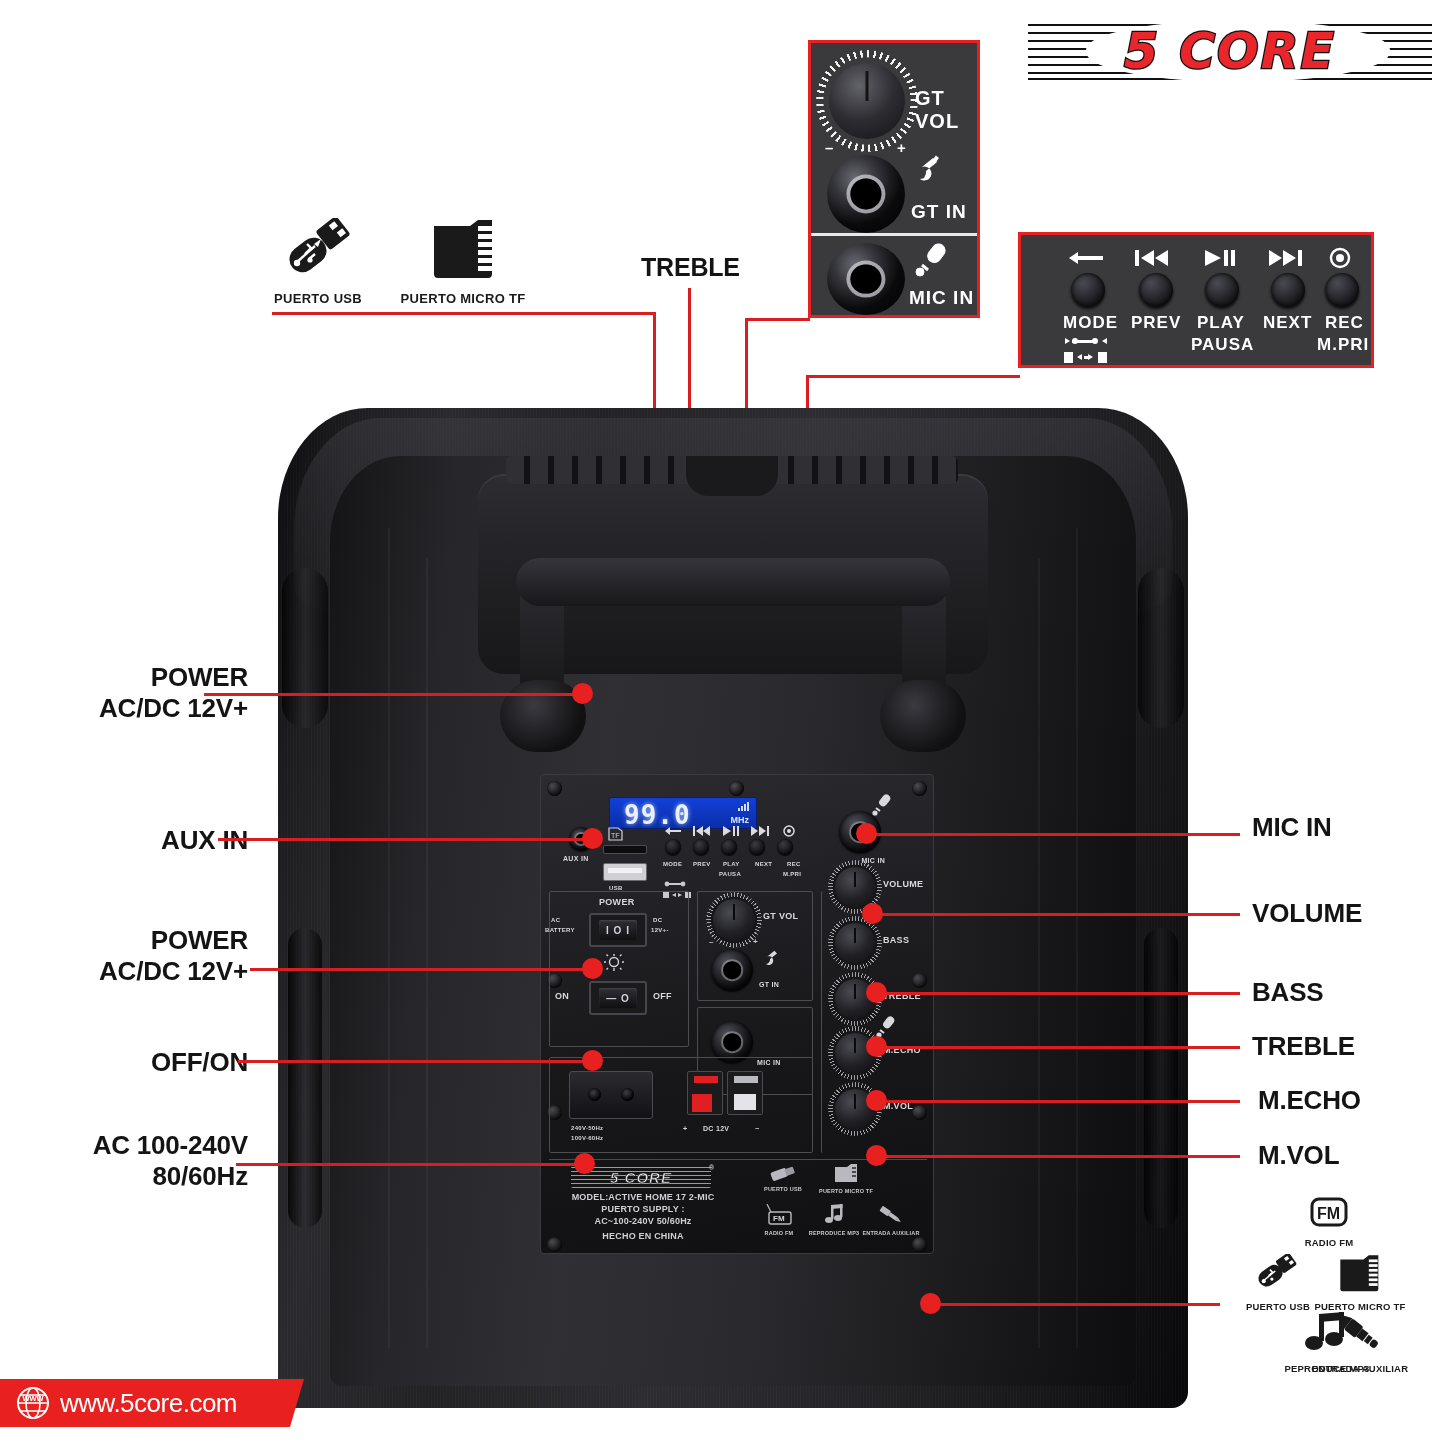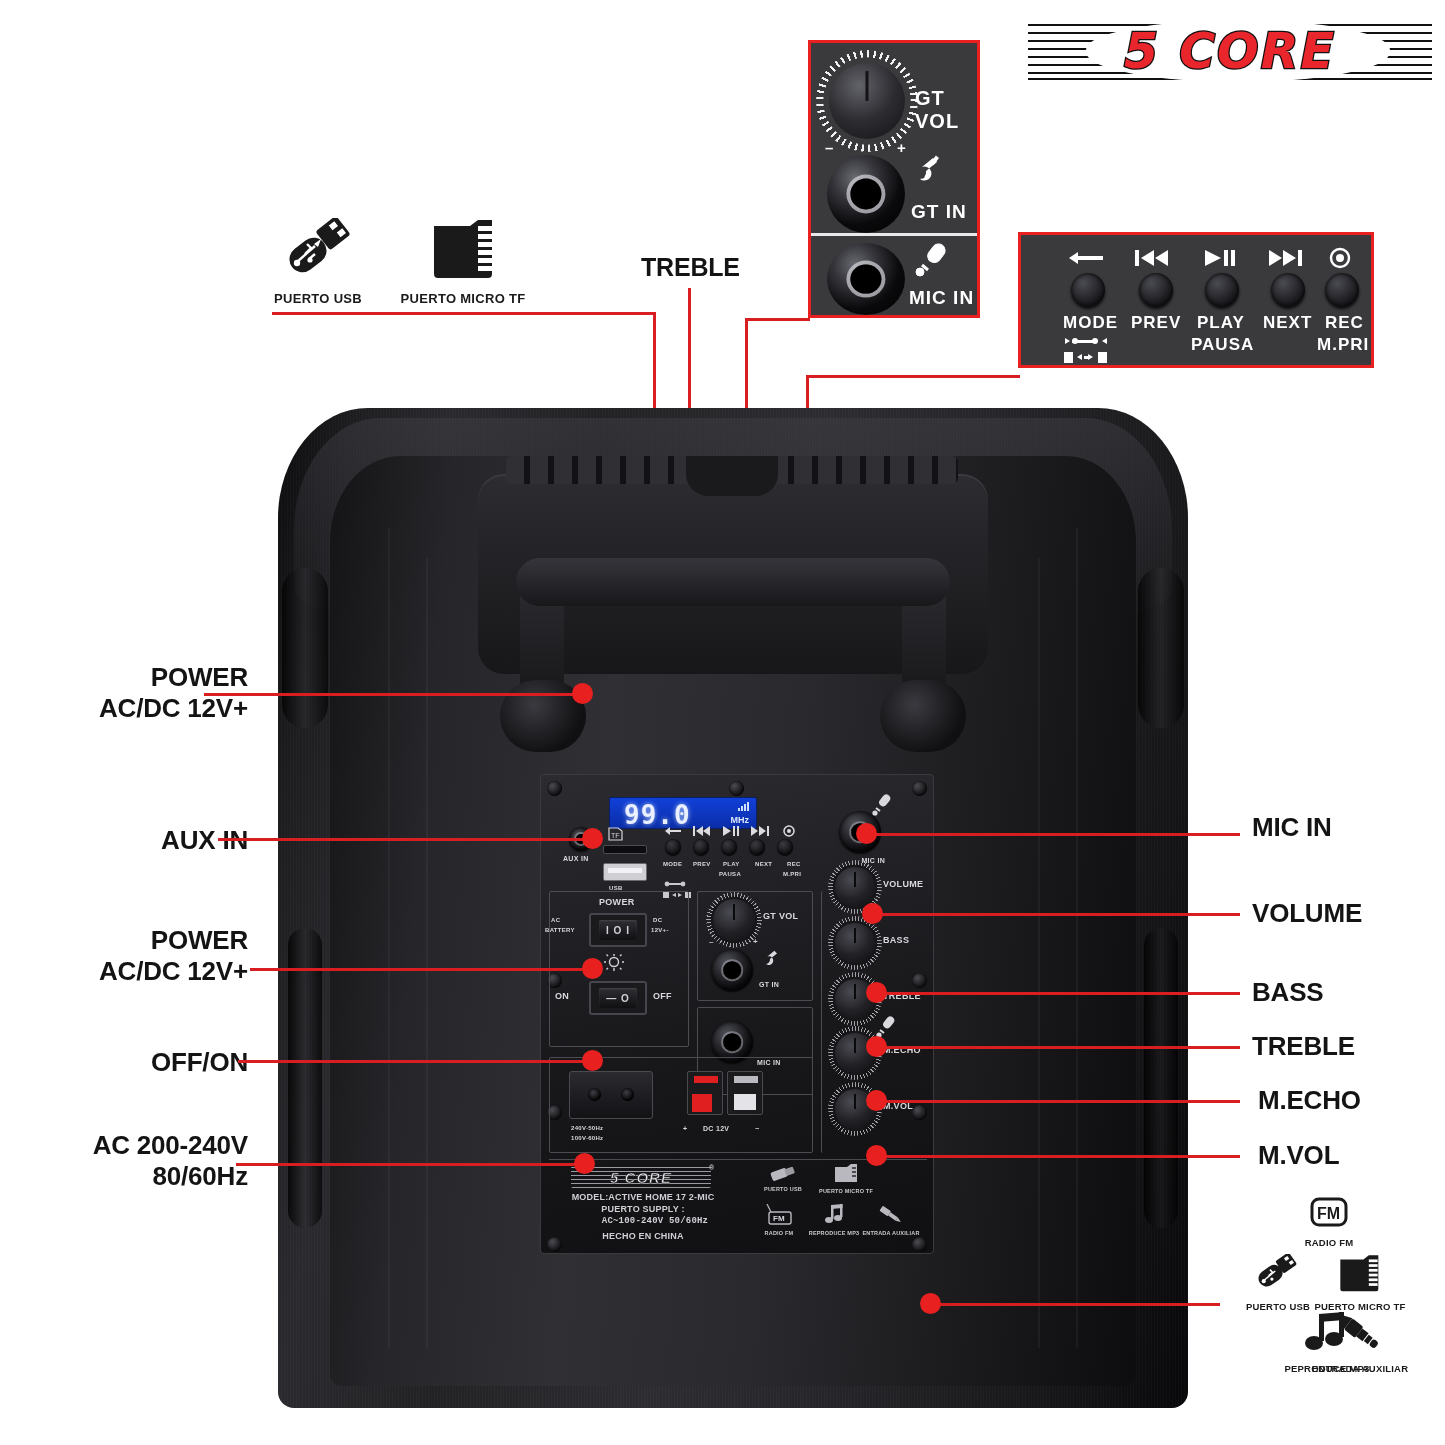--- a/index.html
+++ b/index.html
@@ -678,21 +678,21 @@
       <div class="knob" style="left:294px; top:314px; width:40px; height:40px;"></div>
       <div class="plab" style="left:342px; top:326px;">M.VOL</div>
 
       <div class="plabel">
         <div class="mini-logo">
           <span>5 CORE</span>
         </div>
         <div class="ptxt" style="left:160px; top:4px; font-size:7px;">®</div>
         <div class="ptxt" style="left:6px; top:32px; width:176px;">MODEL:ACTIVE HOME 17 2-MIC</div>
         <div class="ptxt" style="left:6px; top:44px; width:176px;">PUERTO  SUPPLY :</div>
-        <div class="ptxt" style="left:18px; top:56px; width:176px;font-family:Liberation Mono, monospace;">AC~100-240V 50/60Hz</div>
+        <div class="ptxt" style="left:6px; top:56px; width:176px;">AC~100-240V 50/60Hz</div>
         <div class="ptxt" style="left:6px; top:71px; width:176px;">HECHO EN CHINA</div>
 
         <div class="picon-cell" style="left:208px; top:6px; width:52px;">
           <svg width="26" height="16" viewBox="0 0 26 16">
             <rect x="1" y="4" width="16" height="9" rx="2" fill="#b8b8be" transform="rotate(-20 9 8)"></rect>
             <rect x="15" y="2" width="9" height="7" rx="1.5" fill="#9a9aa0" transform="rotate(-20 19 5)"></rect>
           </svg>
           <div class="cap">PUERTO USB</div>
         </div>
         <div class="picon-cell" style="left:266px; top:4px; width:62px;">
@@ -756,21 +756,21 @@
     <div>AC/DC 12V+</div>
   </div>
   <div class="ln h" style="left:250px; top:968px; width:344px;"></div>
   <div class="dot" style="left:582px; top:958px;"></div>
 
   <div class="cal l" style="left:56px; top:1047px; width:192px; font-size:26px;">OFF/ON</div>
   <div class="ln h" style="left:238px; top:1060px; width:356px;"></div>
   <div class="dot" style="left:582px; top:1050px;"></div>
 
   <div class="cal l" style="left:26px; top:1130px; width:222px; font-size:26px;">
-    <div>AC 200-240V</div>
+    <div>AC 100-240V</div>
     <div>80/60Hz</div>
   </div>
   <div class="ln h" style="left:236px; top:1163px; width:350px;"></div>
   <div class="dot" style="left:574px; top:1153px;"></div>
 
   <div class="ln h" style="left:866px; top:833px; width:374px;"></div>
   <div class="dot" style="left:856px; top:823px;"></div>
   <div class="cal r" style="left:1252px; top:812px; font-size:26px;">MIC IN</div>
 
   <div class="ln h" style="left:872px; top:913px; width:368px;"></div>
@@ -856,14 +856,23 @@
         <path d="M2 17 l8 -3 v14 l-8 -3 z"></path>
         <rect x="10" y="14" width="14" height="14" rx="2"></rect>
         <rect x="24" y="16" width="8" height="10"></rect>
         <rect x="33" y="17" width="5" height="8"></rect>
         <rect x="39" y="17" width="7" height="8" rx="3"></rect>
       </g>
     </svg>
     <div class="cap">ENTRADA AUXILIAR</div>
   </div>
 
+  <div class="footer">
+    <svg class="globe" viewBox="0 0 34 34">
+      <circle cx="17" cy="17" r="15" fill="none" stroke="#fff" stroke-width="2"></circle>
+      <ellipse cx="17" cy="17" rx="7" ry="15" fill="none" stroke="#fff" stroke-width="1.6"></ellipse>
+      <path d="M2 17 h30 M4.5 9 h25 M4.5 25 h25" stroke="#fff" stroke-width="1.6" fill="none"></path>
+      <text x="17" y="15" font-size="9" font-weight="bold" fill="#fff" text-anchor="middle" font-family="Liberation Sans">www</text>
+    </svg>
+    <div class="url">www.5core.com</div>
+  </div>
 
 </div>
 
 </body></html>

